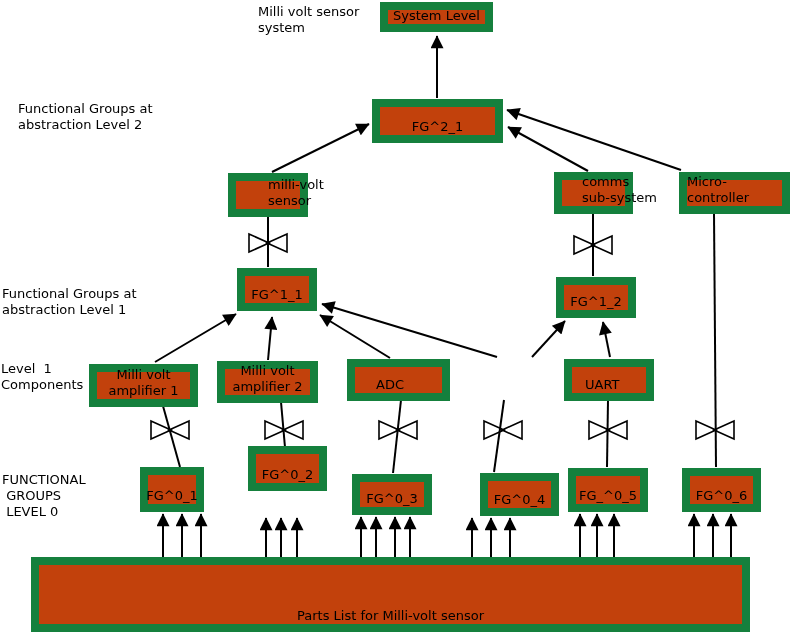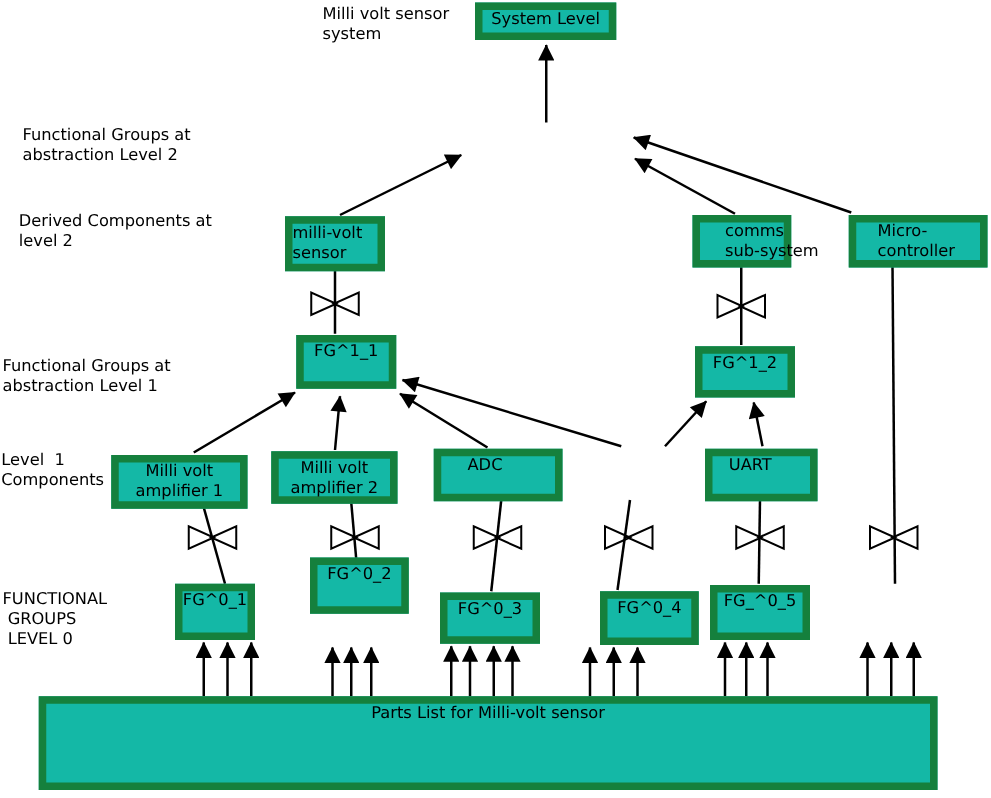--- a/index.html
+++ b/index.html
@@ -5,22 +5,22 @@
   html,body { margin:0; padding:0; }
   body {
     width:793px; height:638px; background:#ffffff; color:#000000;
     font-family:"DejaVu Sans", sans-serif; font-size:13px;
     position:relative; overflow:hidden;
   }
   .canvas { position:absolute; left:0; top:0; width:793px; height:638px; }
   svg.wires { position:absolute; left:0; top:0; z-index:1; }
   .node {
     position:absolute; box-sizing:border-box; z-index:2;
-    border:6px solid #15803d; background:#14b8a6;
-    display:flex; align-items:flex-start; justify-content:center;
+    border:8px solid #15803d; background:#c2410c;
+    display:flex; align-items:flex-end; justify-content:center;
     text-align:center; line-height:16px;
   }
   .node.left { justify-content:flex-start; text-align:left; }
   .node span { white-space:pre; }
   .rowlabel { position:absolute; z-index:2; white-space:pre; line-height:16px; }
   .wires line { stroke:#000; stroke-width:2; }
   .wires .bowtie { fill:none; stroke:#000; stroke-width:1.6; }
 </style>
 </head>
 <body>
@@ -129,46 +129,47 @@
     <path class="bowtie" d="M379 421 L379 439 L399 430 Z M417 421 L417 439 L397 430 Z"></path>
     <path class="bowtie" d="M484 421 L484 439 L504 430 Z M522 421 L522 439 L502 430 Z"></path>
     <path class="bowtie" d="M589 421 L589 439 L609 430 Z M627 421 L627 439 L607 430 Z"></path>
     <path class="bowtie" d="M696 421 L696 439 L716 430 Z M734 421 L734 439 L714 430 Z"></path>
   </svg>
 
   <div class="rowlabel" style="left:258px;top:4px">Milli volt sensor
 system</div>
   <div class="rowlabel" style="left:18px;top:101px">Functional Groups at
 abstraction Level 2</div>
-  <div class="rowlabel" style="left:15px;top:170px">Derived Components at
-level 2</div>
   <div class="rowlabel" style="left:2px;top:286px">Functional Groups at
 abstraction Level 1</div>
   <div class="rowlabel" style="left:1px;top:361px">Level  1
 Components</div>
   <div class="rowlabel" style="left:2px;top:472px">FUNCTIONAL
  GROUPS
  LEVEL 0</div>
 
   <div class="node" style="left:380px;top:2px;width:113px;height:30px">
     <span>System Level</span>
   </div>
 
-
-  <div class="node left" style="left:228px;top:173px;width:80px;height:44px;padding-left:0">
+  <div class="node" style="left:372px;top:99px;width:131px;height:44px">
+    <span>FG^2_1</span>
+  </div>
+
+  <div class="node left" style="left:228px;top:173px;width:80px;height:44px;padding-left:32px">
     <span>milli-volt
 sensor</span>
   </div>
 
   <div class="node left" style="left:554px;top:172px;width:79px;height:42px;padding-left:20px">
     <span>comms
 sub-system</span>
   </div>
 
-  <div class="node left" style="left:679px;top:172px;width:111px;height:42px;padding-left:17px">
+  <div class="node left" style="left:679px;top:172px;width:111px;height:42px;">
     <span>Micro-
 controller</span>
   </div>
 
   <div class="node" style="left:237px;top:268px;width:80px;height:43px">
     <span>FG^1_1</span>
   </div>
 
   <div class="node" style="left:556px;top:277px;width:80px;height:41px">
     <span>FG^1_2</span>
@@ -206,18 +207,21 @@
   </div>
 
   <div class="node" style="left:480px;top:473px;width:79px;height:43px">
     <span>FG^0_4</span>
   </div>
 
   <div class="node" style="left:568px;top:468px;width:80px;height:44px">
     <span>FG_^0_5</span>
   </div>
 
+  <div class="node" style="left:682px;top:468px;width:79px;height:44px">
+    <span>FG^0_6</span>
+  </div>
 
   <div class="node" style="left:31px;top:557px;width:719px;height:75px">
     <span>Parts List for Milli-volt sensor</span>
   </div>
 
 </div>
 
 </body></html>

